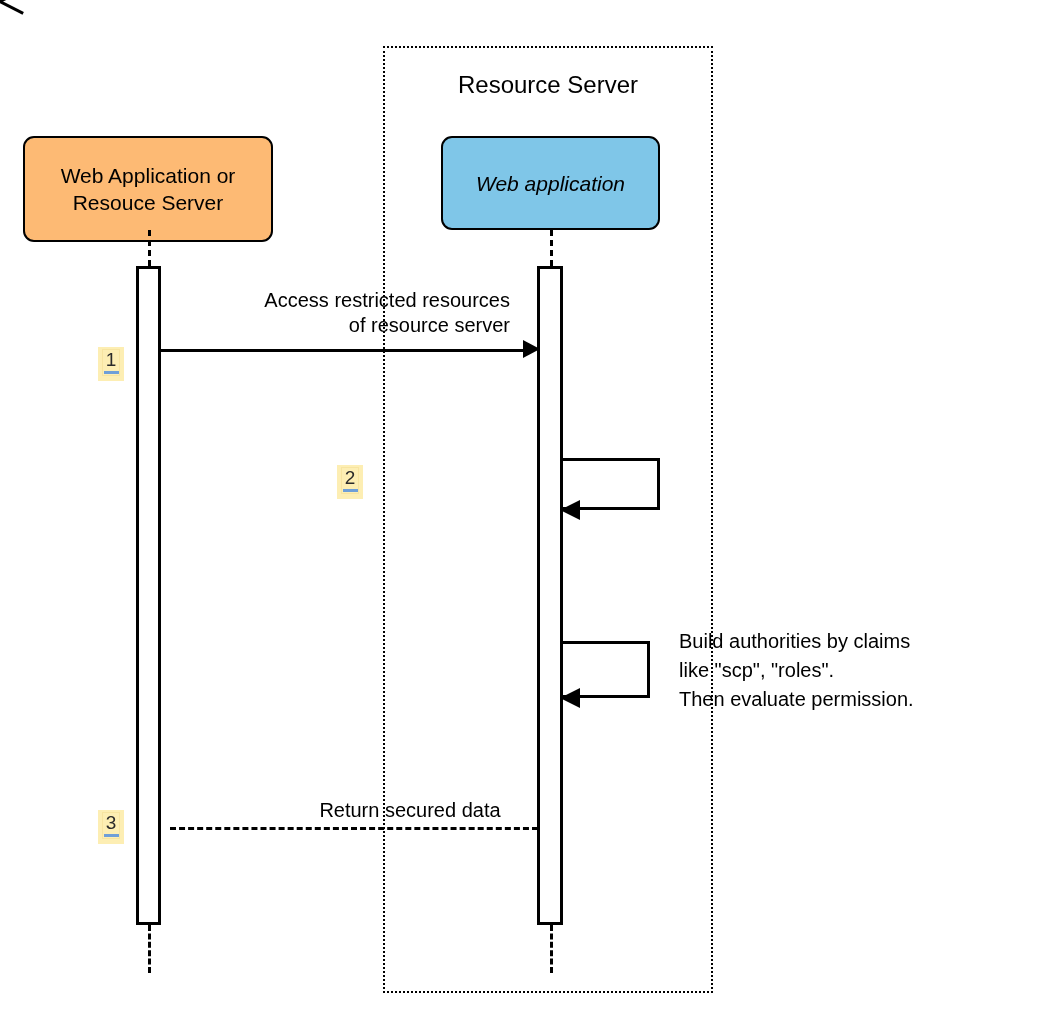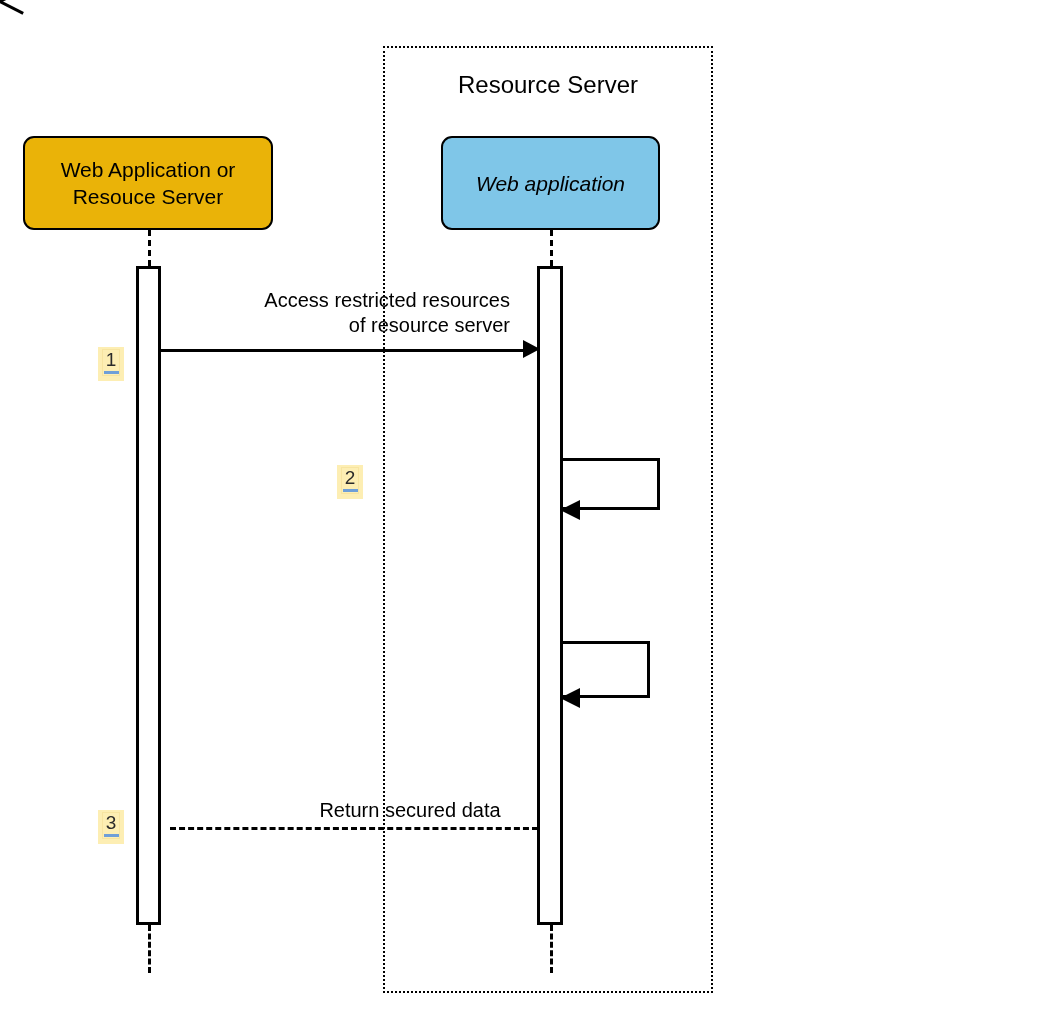--- a/index.html
+++ b/index.html
@@ -57,22 +57,22 @@
     justify-content: center;
     text-align: center;
     font-size: 21px;
     line-height: 27px;
     color: #000000;
   }
   #participant-client {
     left: 23px;
     top: 136px;
     width: 250px;
-    height: 94px;
-    background: #eab308;
+    height: 106px;
+    background: #fdba74;
   }
   #participant-server {
     left: 441px;
     top: 136px;
     width: 219px;
     height: 94px;
     background: #7fc6e8;
     font-style: italic;
   }
 
@@ -234,20 +234,23 @@
 
   <div class="step-badge" style="left:337px; top:465px;">
     <span class="inner">
       <span class="num">2</span>
       <span class="rule"></span>
     </span>
   </div>
 
   <div class="selfcall" style="left:560px; top:641px; width:90px; height:57px;"></div>
   <div class="arrowhead-left" style="left:560px; top:688px;"></div>
+  <div class="note" style="left:679px; top:627px; width:360px;">Build authorities by claims
+like "scp", "roles".
+Then evaluate permission.</div>
 
   <div class="msg-label" style="left:200px; top:798px; width:420px; text-align:center;">Return secured data</div>
   <div class="msg-line dashed" style="left:170px; top:827px; width:368px;"></div>
   <div class="arrowhead-open-left" style="left:165px; top:827px; width:26px; height:0;">
     <span class="a"></span>
     <span class="b"></span>
   </div>
 
   <div class="step-badge" style="left:98px; top:810px;">
     <span class="inner">

